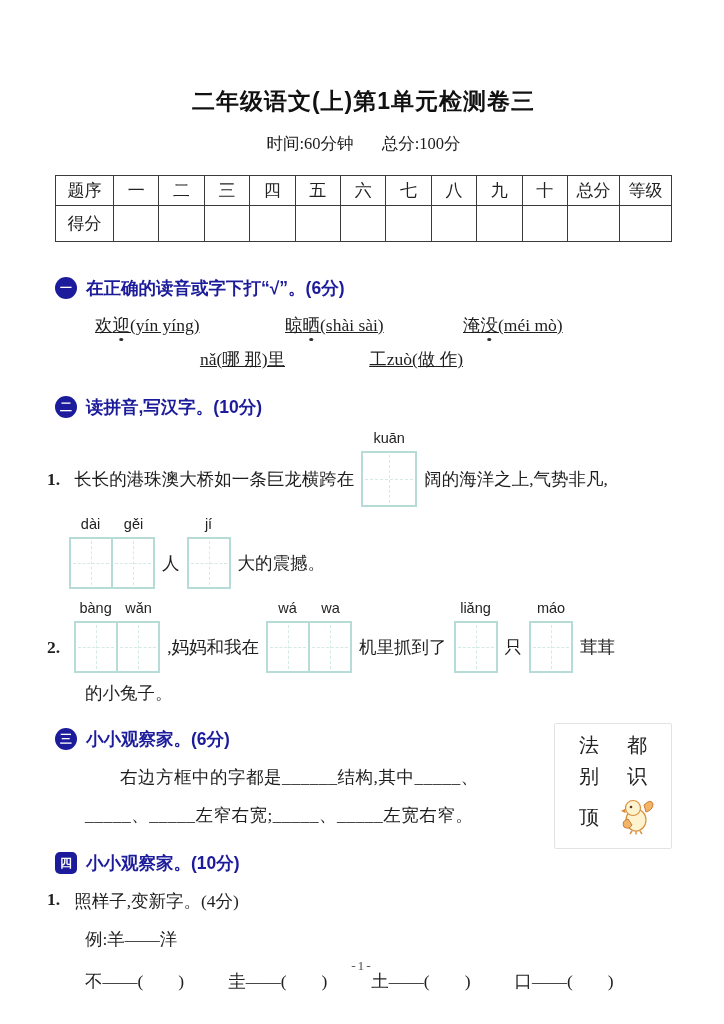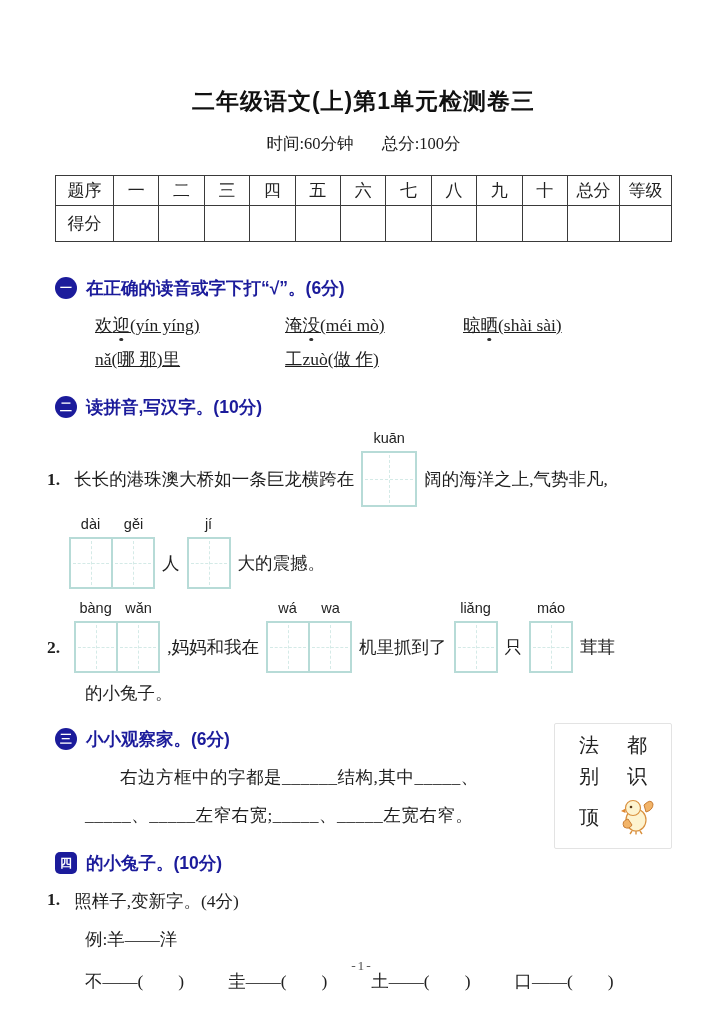--- a/index.html
+++ b/index.html
@@ -99,21 +99,21 @@
   .s4-sub { display:flex; font-size:17.5px; margin-top:14px; }
   .s4-sub .num { font-weight:bold; margin-right:6px; position:relative; left:-8px; }
   .s4-example { margin:14px 0 0 30px; font-size:17.5px; }
   .s4-items { display:flex; gap:44px; margin:18px 0 0 30px; font-size:17.5px; }
 
   .footer {
     position:absolute; bottom:50px; left:0; width:100%;
     text-align:center; font-size:13.5px; color:#555; letter-spacing:2px;
   }
   .mt34{margin-top:34px;} .mt24{margin-top:24px;} .mt22{margin-top:22px;}
-  .mt12{margin-top:8px;} .mt14{margin-top:14px;} .mt10{margin-top:10px;}
+  .mt12{margin-top:8px;} .mt14{margin-top:14px;} .mt10{margin-top:10px;text-align:right;}
   .lbl-room{margin-top:32px;} .lbl-room2{margin-top:30px;}
 </style>
 </head>
 <body>
 
 <div class="page">
   <div class="content">
 
     <h1 class="title">二年级语文(上)第1单元检测卷三</h1>
     <div class="subtitle">
@@ -154,22 +154,22 @@
       </tr>
     </tbody>
       </table>
 
     <div class="sec-head mt34">
       <span class="badge">一</span>
       <span>在正确的读音或字下打“√”。(6分)</span>
     </div>
     <div class="s1-row">
       <span><span>欢</span><span class="dotted">迎</span><span>(yín yíng)</span></span>
+      <span><span>晾</span><span class="dotted">晒</span><span>(shài sài)</span></span>
       <span><span>淹</span><span class="dotted">没</span><span>(méi mò)</span></span>
-      <span><span>晾</span><span class="dotted">晒</span><span>(shài sài)</span></span>
     </div>
     <div class="s1-row mt10">
       <span>nǎ(哪 那)里</span>
       <span>工zuò(做 作)</span>
     </div>
 
     <div class="sec-head mt24">
       <span class="badge">二</span>
       <span>读拼音,写汉字。(10分)</span>
     </div>
@@ -264,21 +264,21 @@
             <path d="M6.5 13.5 l-4.5 2.5 4.5 2z" fill="#e0882f"></path>
             <path d="M9 24 q-7 2 -4 8 q5 3 8 -2z" fill="#f2b469" stroke="#c87c33" stroke-width="1"></path>
             <path d="M13 36 l-2 3 M17 36 l0 3.5 M21 36 l2 3" stroke="#d9913f" stroke-width="1.4" fill="none"></path>
           </svg>
         </span>
       </div>
     </div>
 
     <div class="sec-head mt24">
       <span class="badge square">四</span>
-      <span>的小兔子。(10分)</span>
+      <span>小小观察家。(10分)</span>
     </div>
     <div class="s4-sub">
       <span class="num">1.</span>
       <span>照样子,变新字。(4分)</span>
     </div>
     <div class="s4-example">例:羊——洋</div>
     <div class="s4-items">
       <span>不——(　　)</span>
       <span>圭——(　　)</span>
       <span>土——(　　)</span>

